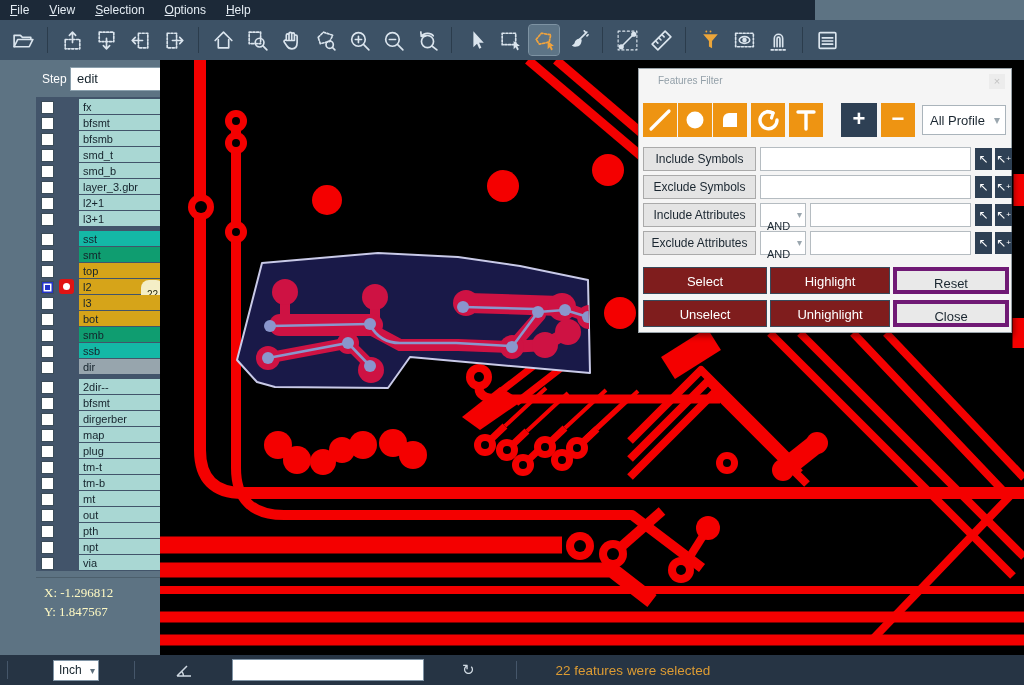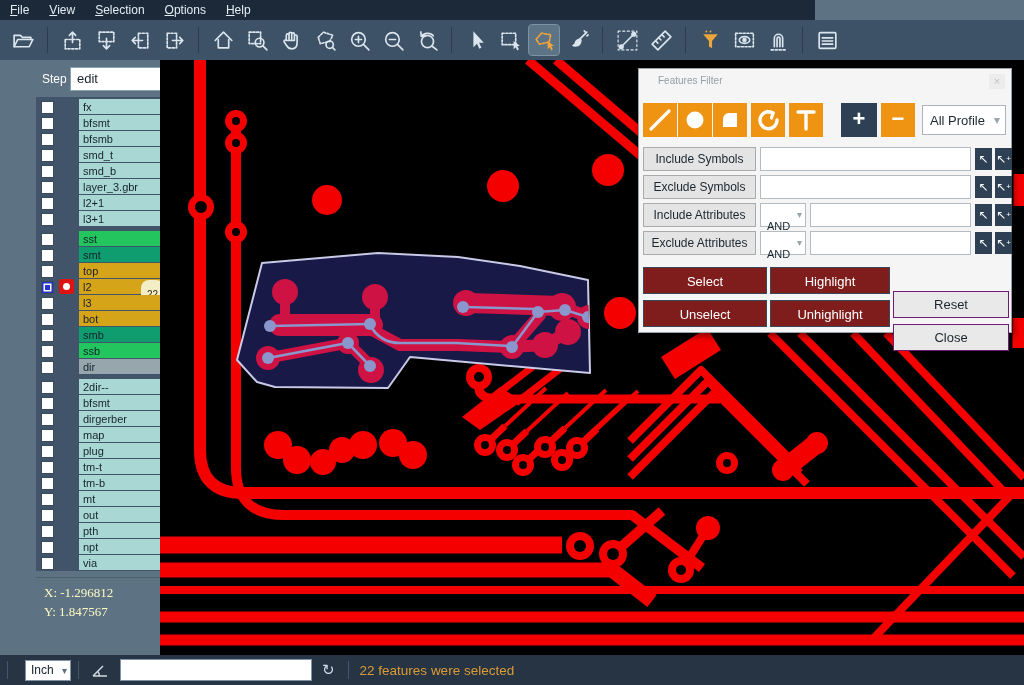--- a/index.html
+++ b/index.html
@@ -34,21 +34,21 @@
   .layer-row { height:15px; margin-bottom:1px; display:flex; align-items:flex-end; position:relative; }
   .cb { width:13px; height:13px; background:#fff; border:1.5px solid #3b4c59; margin-left:5px; position:relative; }
   .cb.checked { background:#2433c9; box-shadow: inset 0 0 0 1.5px #2433c9, inset 0 0 0 3px #ffffff; }
   .ind { width:22px; height:15px; margin-left:3px; position:relative; }
   .ind.active::before { content:""; position:absolute; left:2px; top:0; width:15px; height:15px;
     background:#e01313; border-radius:3px; }
   .ind.active::after { content:""; position:absolute; left:6px; top:4px; width:7px; height:7px;
     background:#fff; border-radius:50%; }
   .bar { height:15px; width:107px; display:flex; align-items:center; padding-left:4px;
     font-size:11px; color:#15232c; position:relative; }
-  .c-teal { background:#a9d7d3; } .c-white { background:#22c55e; }
+  .c-teal { background:#a9d7d3; } .c-white { background:#14b8a6; }
   .c-green { background:#0f9d70; } .c-gold { background:#d6a419; }
   .c-gray  { background:#97a5ad; }
   .badge { position:absolute; right:22px; top:1px; background:#f4eec6; border-radius:8px;
     font-size:10px; color:#2a2a10; padding:8px 6px; line-height:13px; }
   .gridico { position:absolute; right:3px; top:0; font-size:12px; color:#2a2a10; line-height:15px; }
   .layer-sep { height:4px; }
   #sbscroll { position:absolute; right:0; top:39px; width:6px; height:470px; background:#77909f; }
   #xybox { position:absolute; left:0; bottom:30px; width:160px; height:48px;
     border-top:1px solid #4c5f6c; padding:5px 0 0 8px; }
   #xybox div { color:#fef9c3; font-size:13px; line-height:19px;font-family:Liberation Serif, serif; }
@@ -78,25 +78,25 @@
   .frow-field { position:absolute; height:24px; background:#fff; border:1px solid #b5bcc1; }
   .frow-and { position:absolute; left:121px; width:46px; height:24px; background:#fff;
     border:1px solid #b5bcc1; font-size:11px; color:#1a2630; padding:16px 0 0 6px; }
   .frow-and .chev { position:absolute; right:3px; top:5px; color:#9aa6ae; font-size:10px; }
   .abtn { position:absolute; width:17px; height:22px; background:#2e4054; color:#fff;
     font-size:12px; text-align:center; line-height:22px; }
   .abtn .plus-mini { font-size:8px; vertical-align:top; }
   .dbtn { position:absolute; height:27px; background:#7f1d1d; color:#fff; font-size:13px;
     text-align:center; line-height:27px; border:1px solid #38495a; }
   .lbtn { position:absolute; height:27px; background:#e9e9e9; color:#1a2630; font-size:13px;
-    text-align:center; line-height:25px; border:1px solid #701a75;margin-top:24px; }
+    text-align:center; line-height:25px; border:4px solid #701a75; }
 
   
   #statusbar { position:absolute; left:0; top:655px; width:1024px; height:30px;
-    background:#263444; display:flex; align-items:center; }
+    background:#263444; display:flex; align-items:center;gap:28px; }
   .spipe { width:1px; height:18px; background:#45566a; margin:0 7px; }
   #unit { width:46px; height:21px; background:#fff; border:1px solid #8094a5; font-size:12px;
     color:#15232c; display:flex; align-items:center; padding-left:5px; position:relative; margin-left:10px; }
   #unit .chev { position:absolute; right:3px; color:#5d6f7c; font-size:10px; }
   #angleico { margin:0 4px; display:flex; }
   #cmdinput { width:192px; height:22px; background:#fff; border:1px solid #8094a5; margin-left:6px;
     font-size:12px; padding-left:4px; }
   #refreshico { color:#cfd9e2; font-size:15px; margin:0 6px 0 10px; }
   #statusmsg { color:#dd9c33; font-size:13.5px; margin-left:4px; }
 </style>

